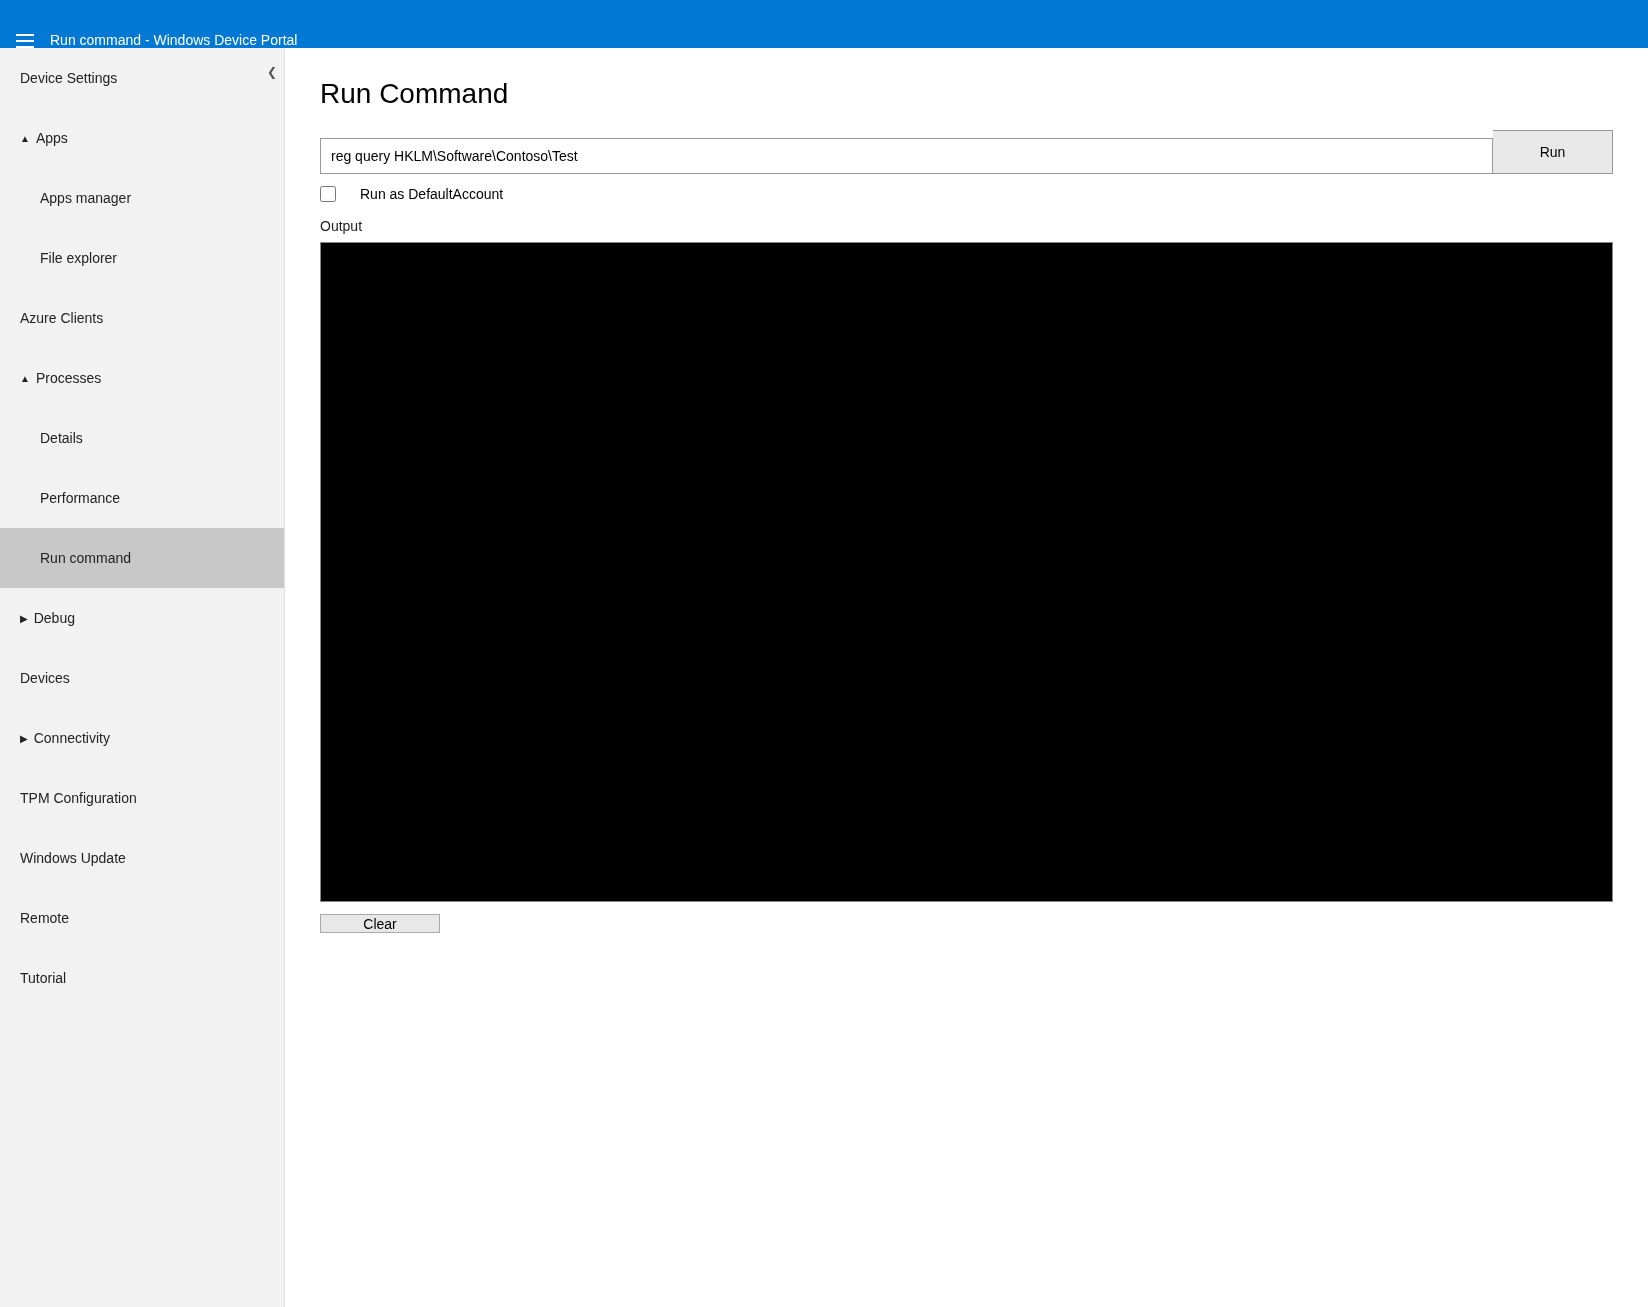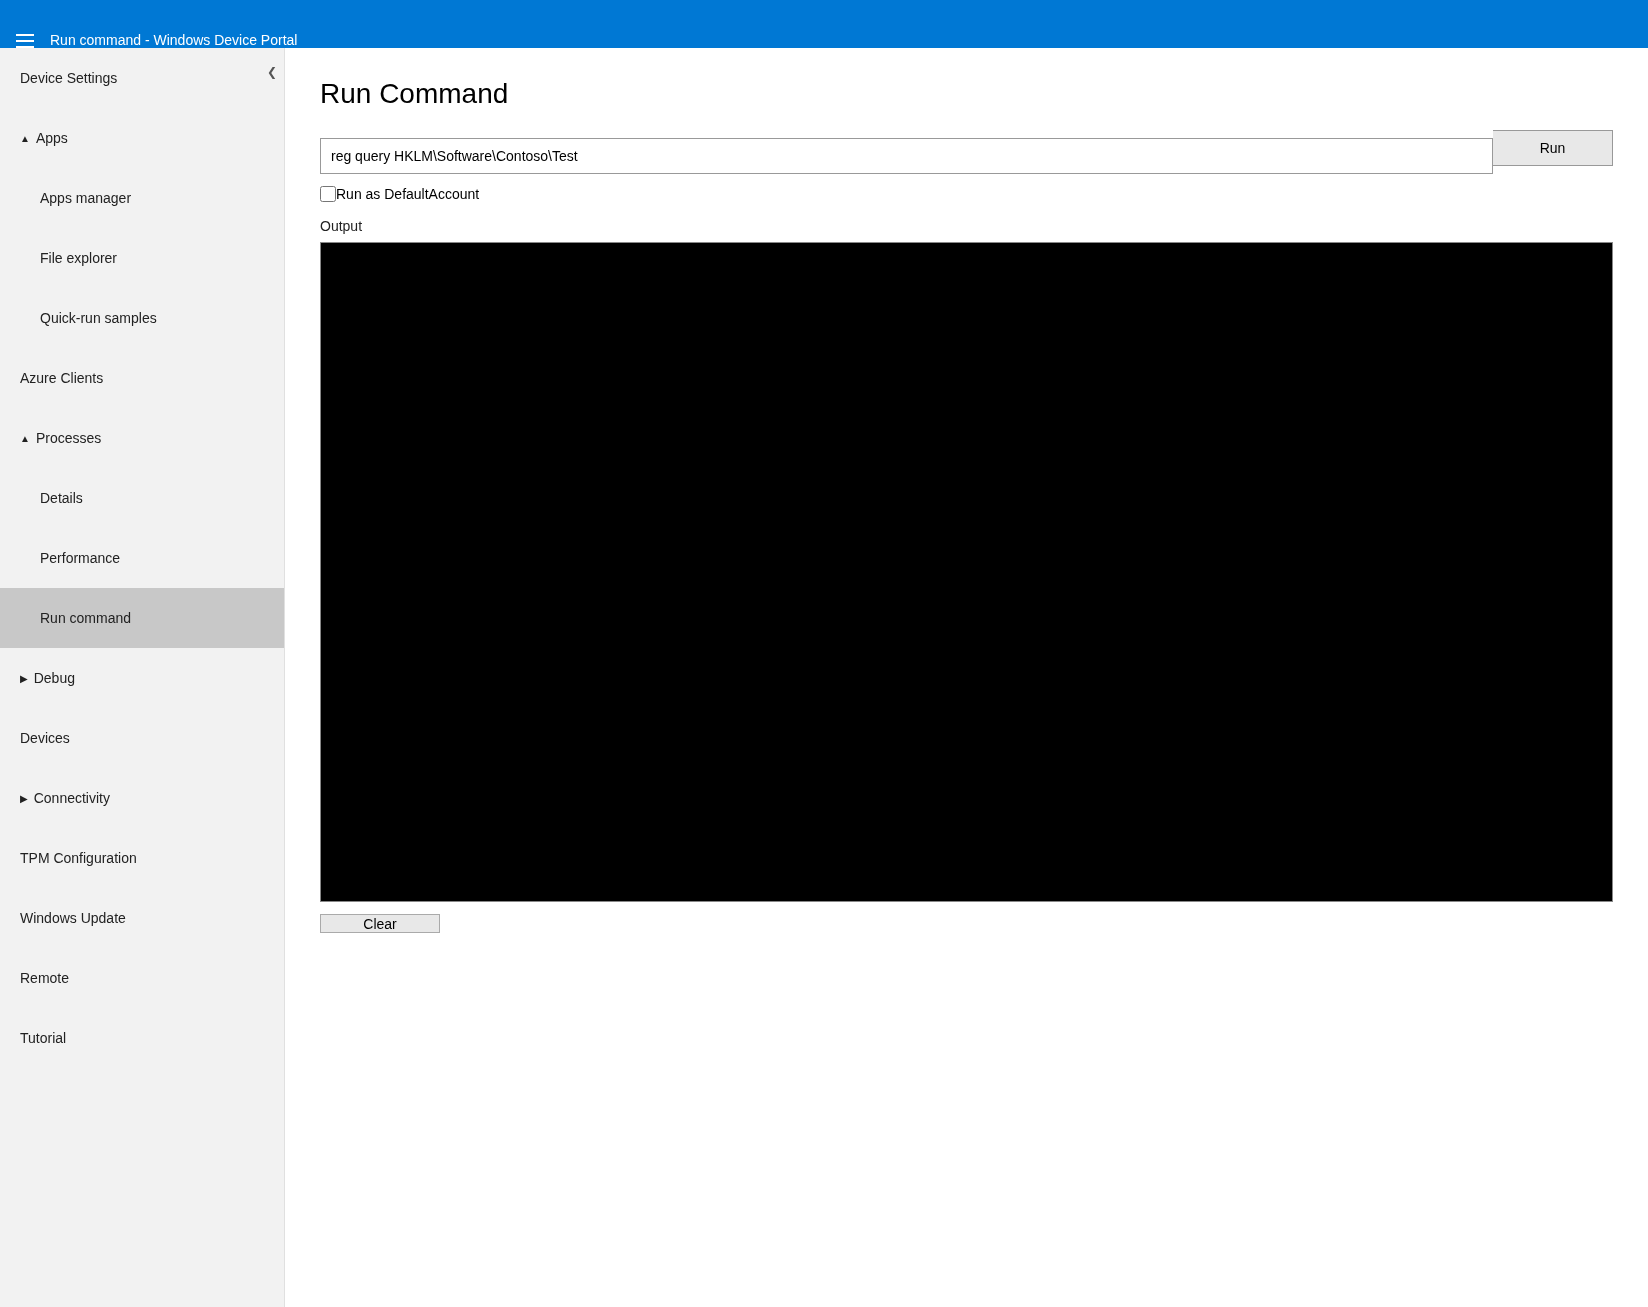--- a/index.html
+++ b/index.html
@@ -102,33 +102,33 @@
       flex: 1;
       height: 36px;
       border: 1px solid #999;
       padding: 0 10px;
       font-size: 14px;
       font-family: 'Segoe UI', Arial, sans-serif;
       outline: none;
       margin-top: 8px;
     }
     #run-button {
-      height: 36px;
+      height: 44px;
       width: 120px;
       background: #e8e8e8;
       border: 1px solid #999;
       border-left: none;
       cursor: pointer;
       font-size: 14px;
       font-family: 'Segoe UI', Arial, sans-serif;
     }
     #checkbox-row {
       display: flex;
       align-items: flex-end;
-      gap: 0;
+      gap: 24px;
       margin-bottom: 16px;
     }
     #checkbox-row input[type="checkbox"] {
       width: 16px; height: 16px;
     }
     #output-label {
       font-size: 14px;
       color: #222;
       margin-bottom: 8px;
     }
@@ -172,23 +172,20 @@
         <div class="sidebar-item top-level">
           <span class="triangle">▲</span>
           <span>Apps</span>
         </div>
         <div class="sidebar-item sub-item">
           <span>Apps manager</span>
         </div>
         <div class="sidebar-item sub-item">
           <span>File explorer</span>
         </div>
-        <div class="sidebar-item sub-item">
-          <span>Quick-run samples</span>
-        </div>
         <div class="sidebar-item top-level">
           <span>Azure Clients</span>
         </div>
         <div class="sidebar-item top-level">
           <span class="triangle">▲</span>
           <span>Processes</span>
         </div>
         <div class="sidebar-item sub-item">
           <span>Details</span>
         </div>

